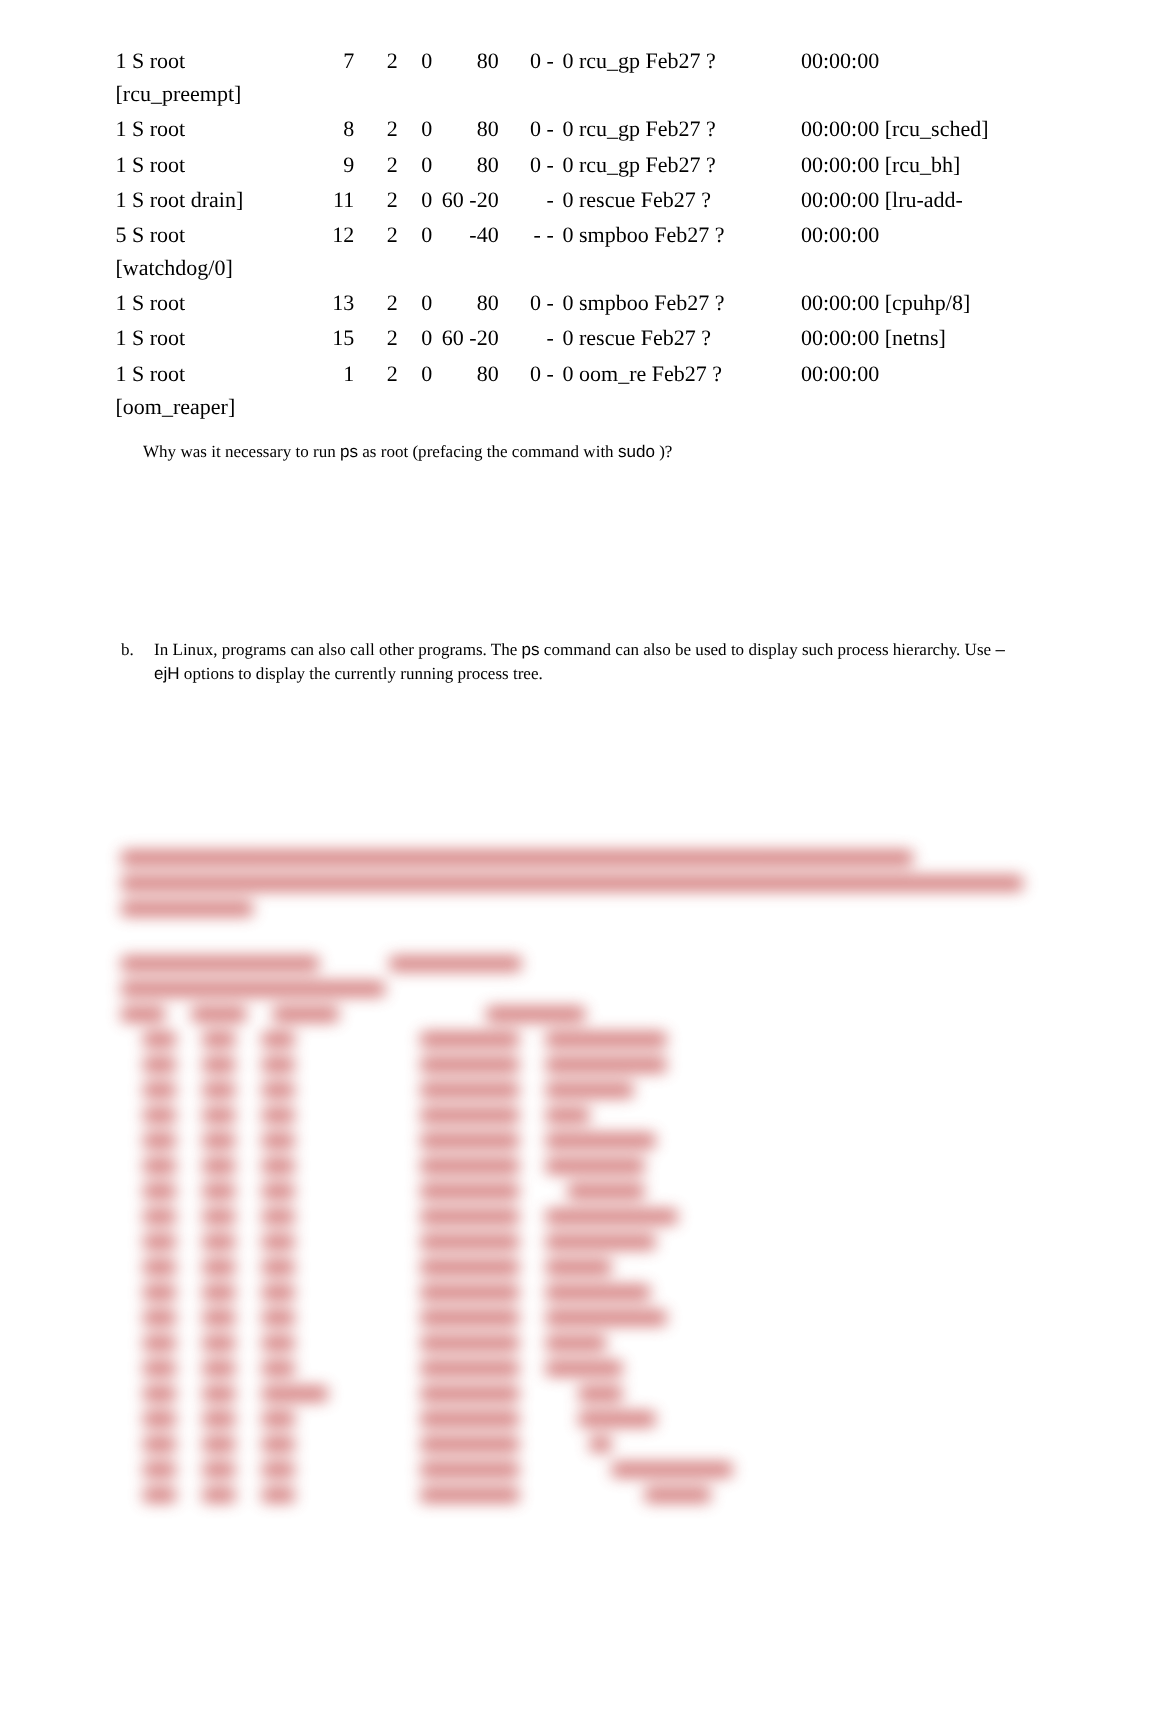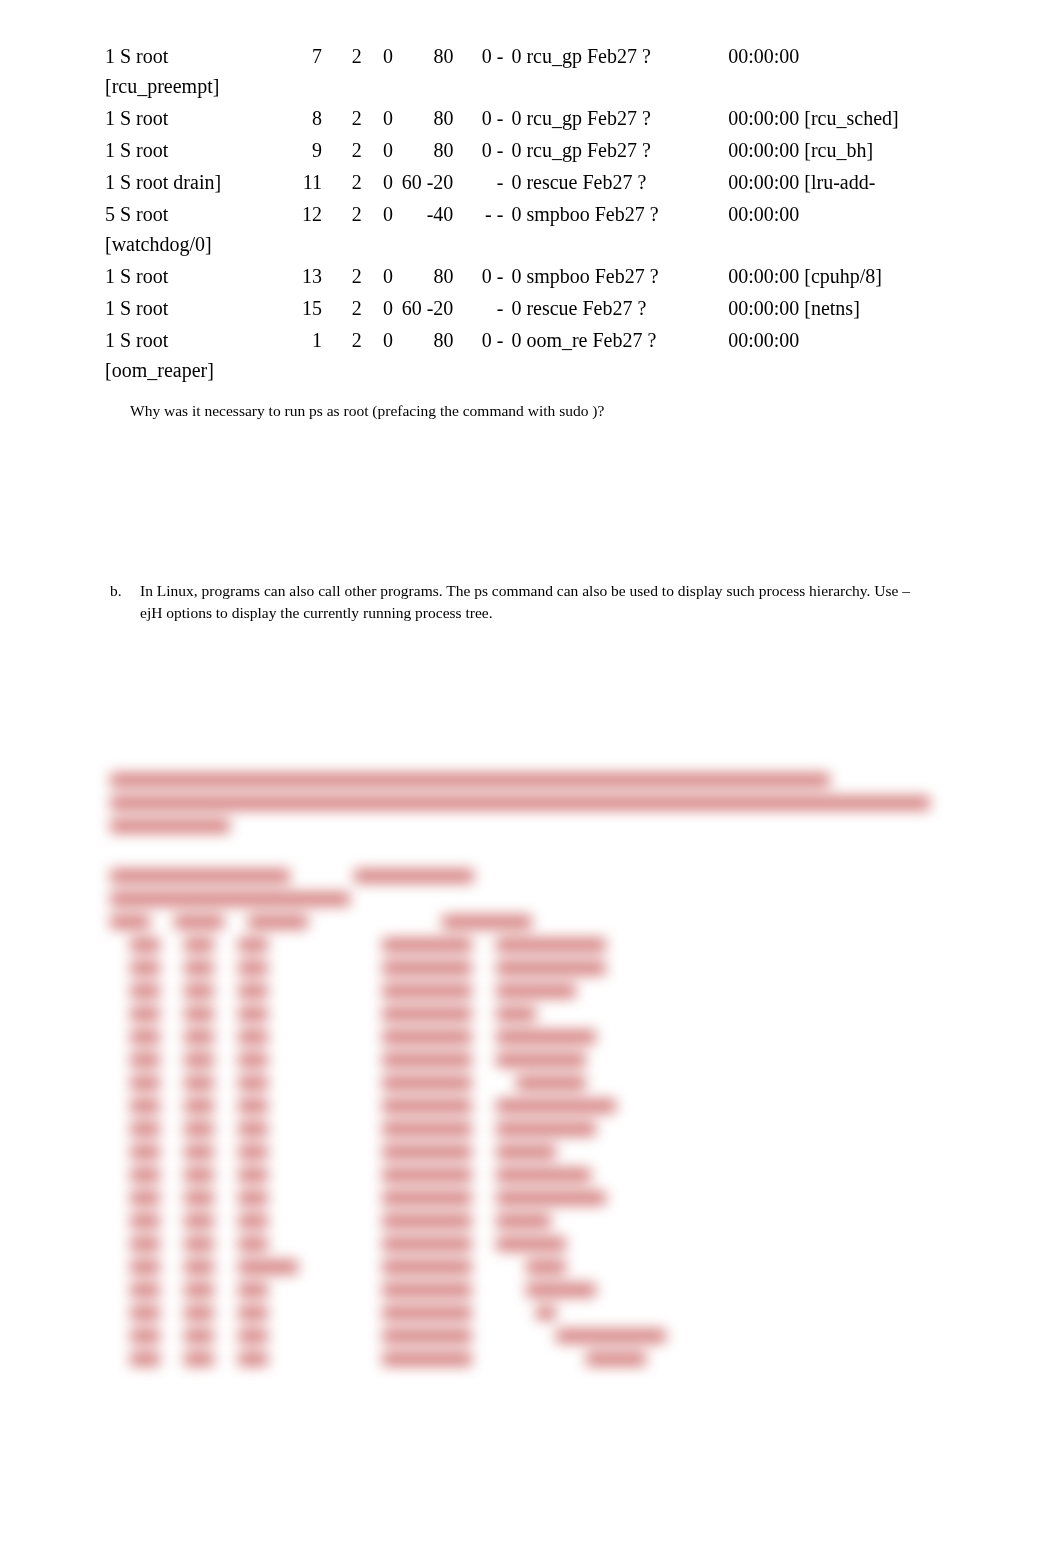--- a/index.html
+++ b/index.html
@@ -42,21 +42,21 @@
     margin-left: 50px;
     margin-top: 6px;
     font-size: 15.5px;
   }
   .question {
     margin-left: 50px;
     margin-top: 16px;
     font-size: 15.5px;
   }
   .mono {
-    font-family: Liberation Serif, serif;
+    font-family: Liberation Sans, sans-serif;
   }
   .item-b {
     margin-top: 160px;
     margin-left: 30px;
     font-size: 15.5px;
     line-height: 1.4;
     display: flex;
   }
   .item-b .marker {
     width: 30px;

